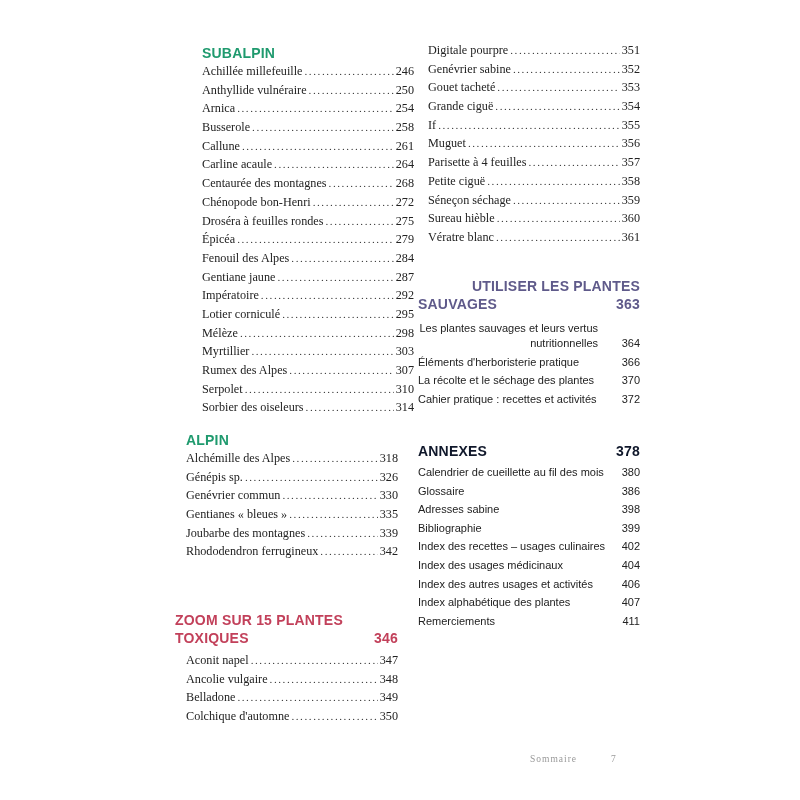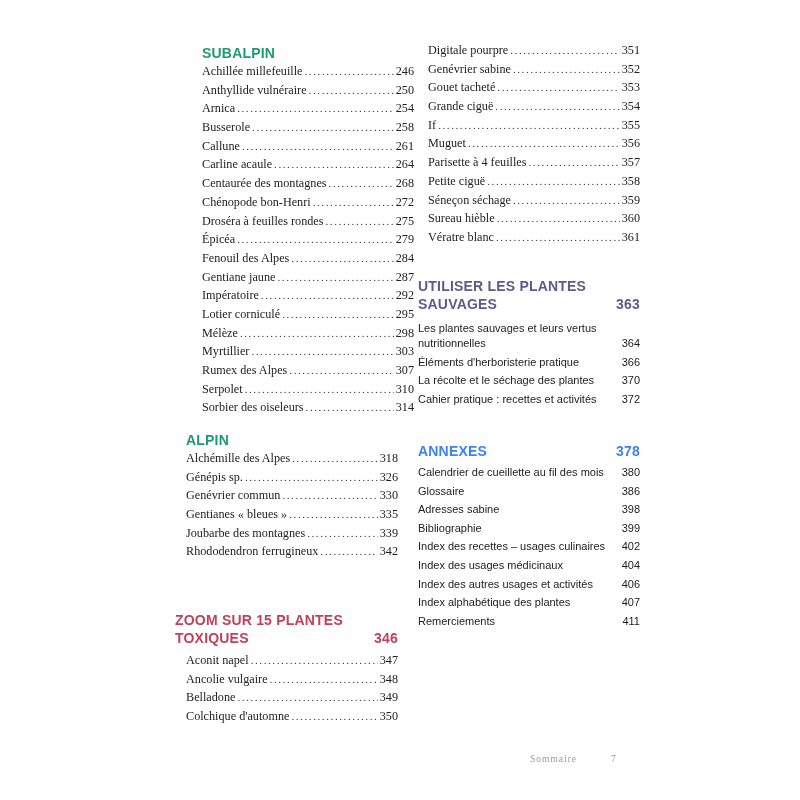--- a/index.html
+++ b/index.html
@@ -12,21 +12,21 @@
   .serif-entry .lbl { flex:0 0 auto; }
   .serif-entry .dots { flex:1 1 auto; overflow:hidden; margin:0 2px; color:#333; letter-spacing:1.6px; font-size:11px; }
   .serif-entry .dots::after { content:"........................................................................"; }
   .serif-entry .pg { flex:0 0 auto; text-align:right; }
   .sans-entry { font-family:Liberation Sans, sans-serif; font-size:11px; color:#222; display:flex; justify-content:space-between; align-items:flex-end; line-height:15px; margin-bottom:3.6px; }
   .sans-entry .lbl { max-width:180px; }
   .sans-entry .pg { flex:0 0 auto; padding-left:8px; }
   .green { color:#1f9a6e; }
   .pink { color:#c2405a; }
   .purple { color:#5f5a8a; }
-  .orange { color:#3b82f6; }
+  .orange { color:#0f172a; }
   .big-head { display:flex; justify-content:space-between; align-items:flex-end; }
   .footer { position:absolute; top:754px; left:530px; font-family:"Liberation Serif", serif; font-size:9.5px; color:#999; letter-spacing:1px; }
   .footer .pnum { margin-left:34px; letter-spacing:0; }
 </style>
 </head>
 <body>
 
 <div class="col col-left">
 
   <div style="position:absolute; top:44px; left:16px; width:212px;">
@@ -250,21 +250,21 @@
         <span class="dots"></span>
         <span class="pg">360</span>
       </div>
     <div class="serif-entry">
         <span class="lbl">Vératre blanc</span>
         <span class="dots"></span>
         <span class="pg">361</span>
       </div>
   </div>
 
-  <div style="position:absolute; top:277px; left:0; width:222px;">
+  <div style="position:absolute; top:277px; left:0; width:222px;text-align:right;">
     <div class="sec-head purple">UTILISER LES PLANTES</div>
     <div class="sec-head purple big-head">
       <span>SAUVAGES</span>
       <span>363</span>
     </div>
     <div style="margin-top:8px;">
       <div class="sans-entry">
           <span class="lbl">Les plantes sauvages et leurs vertus nutritionnelles</span>
           <span class="pg">364</span>
         </div>

